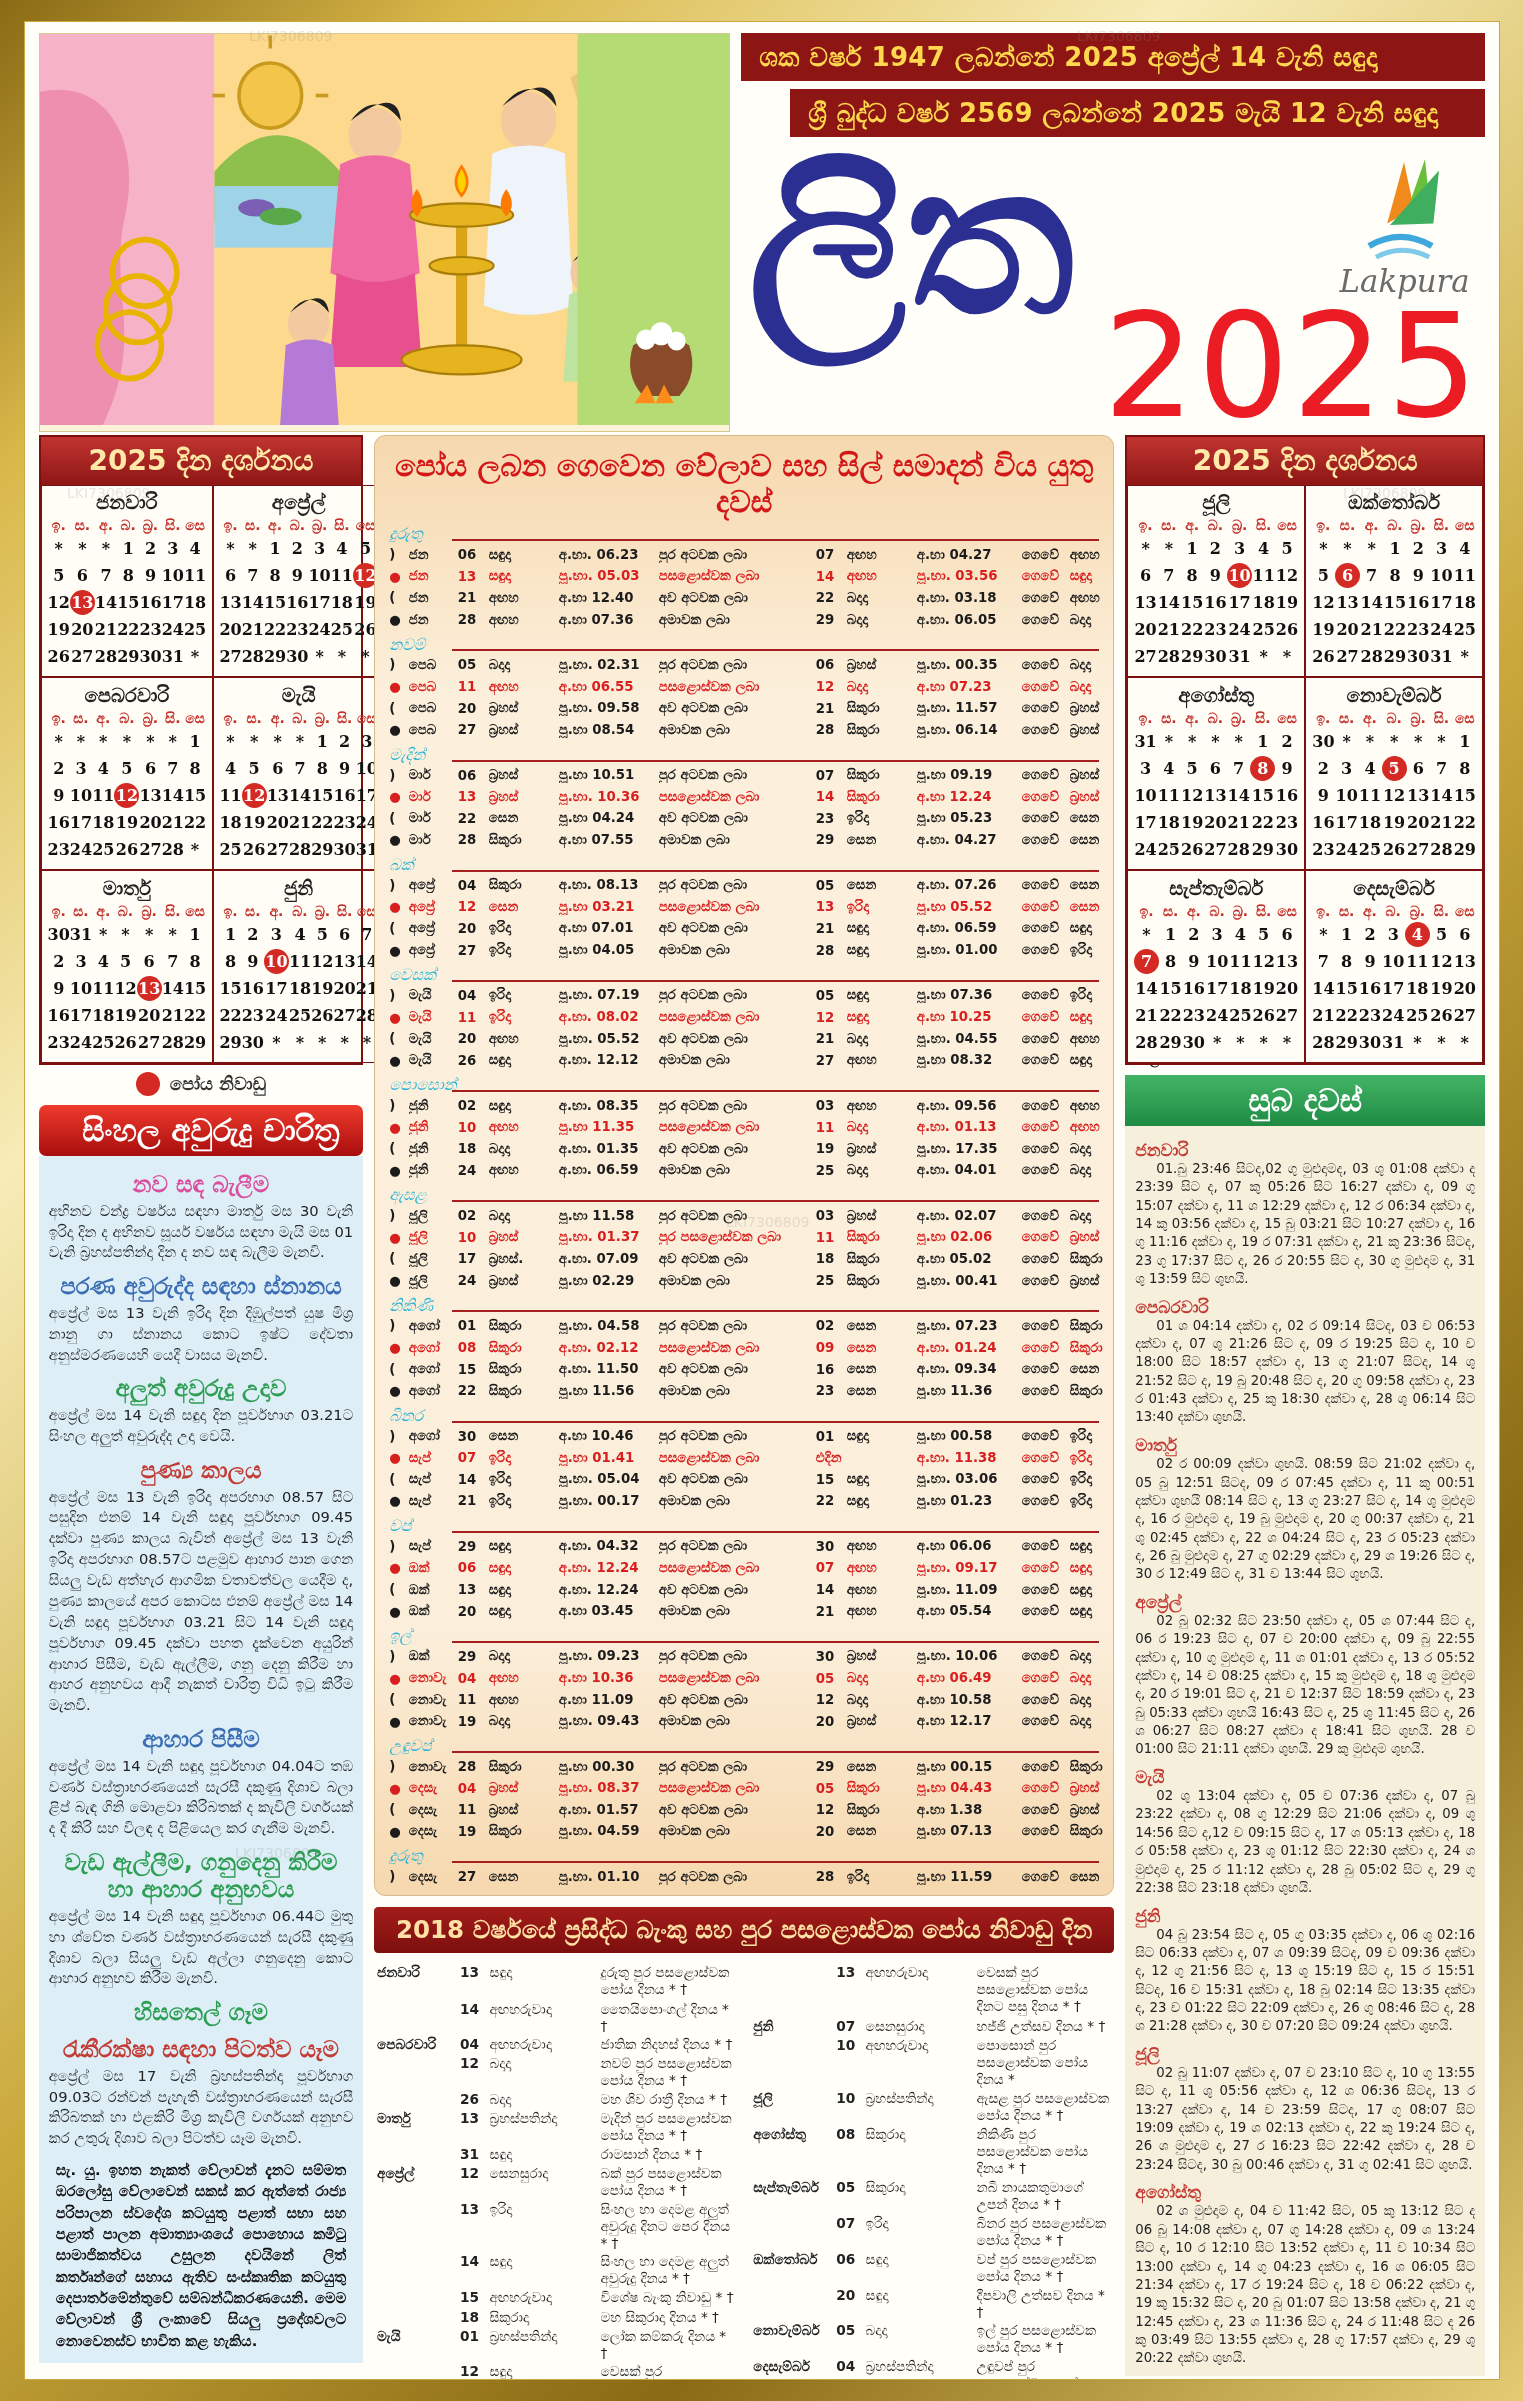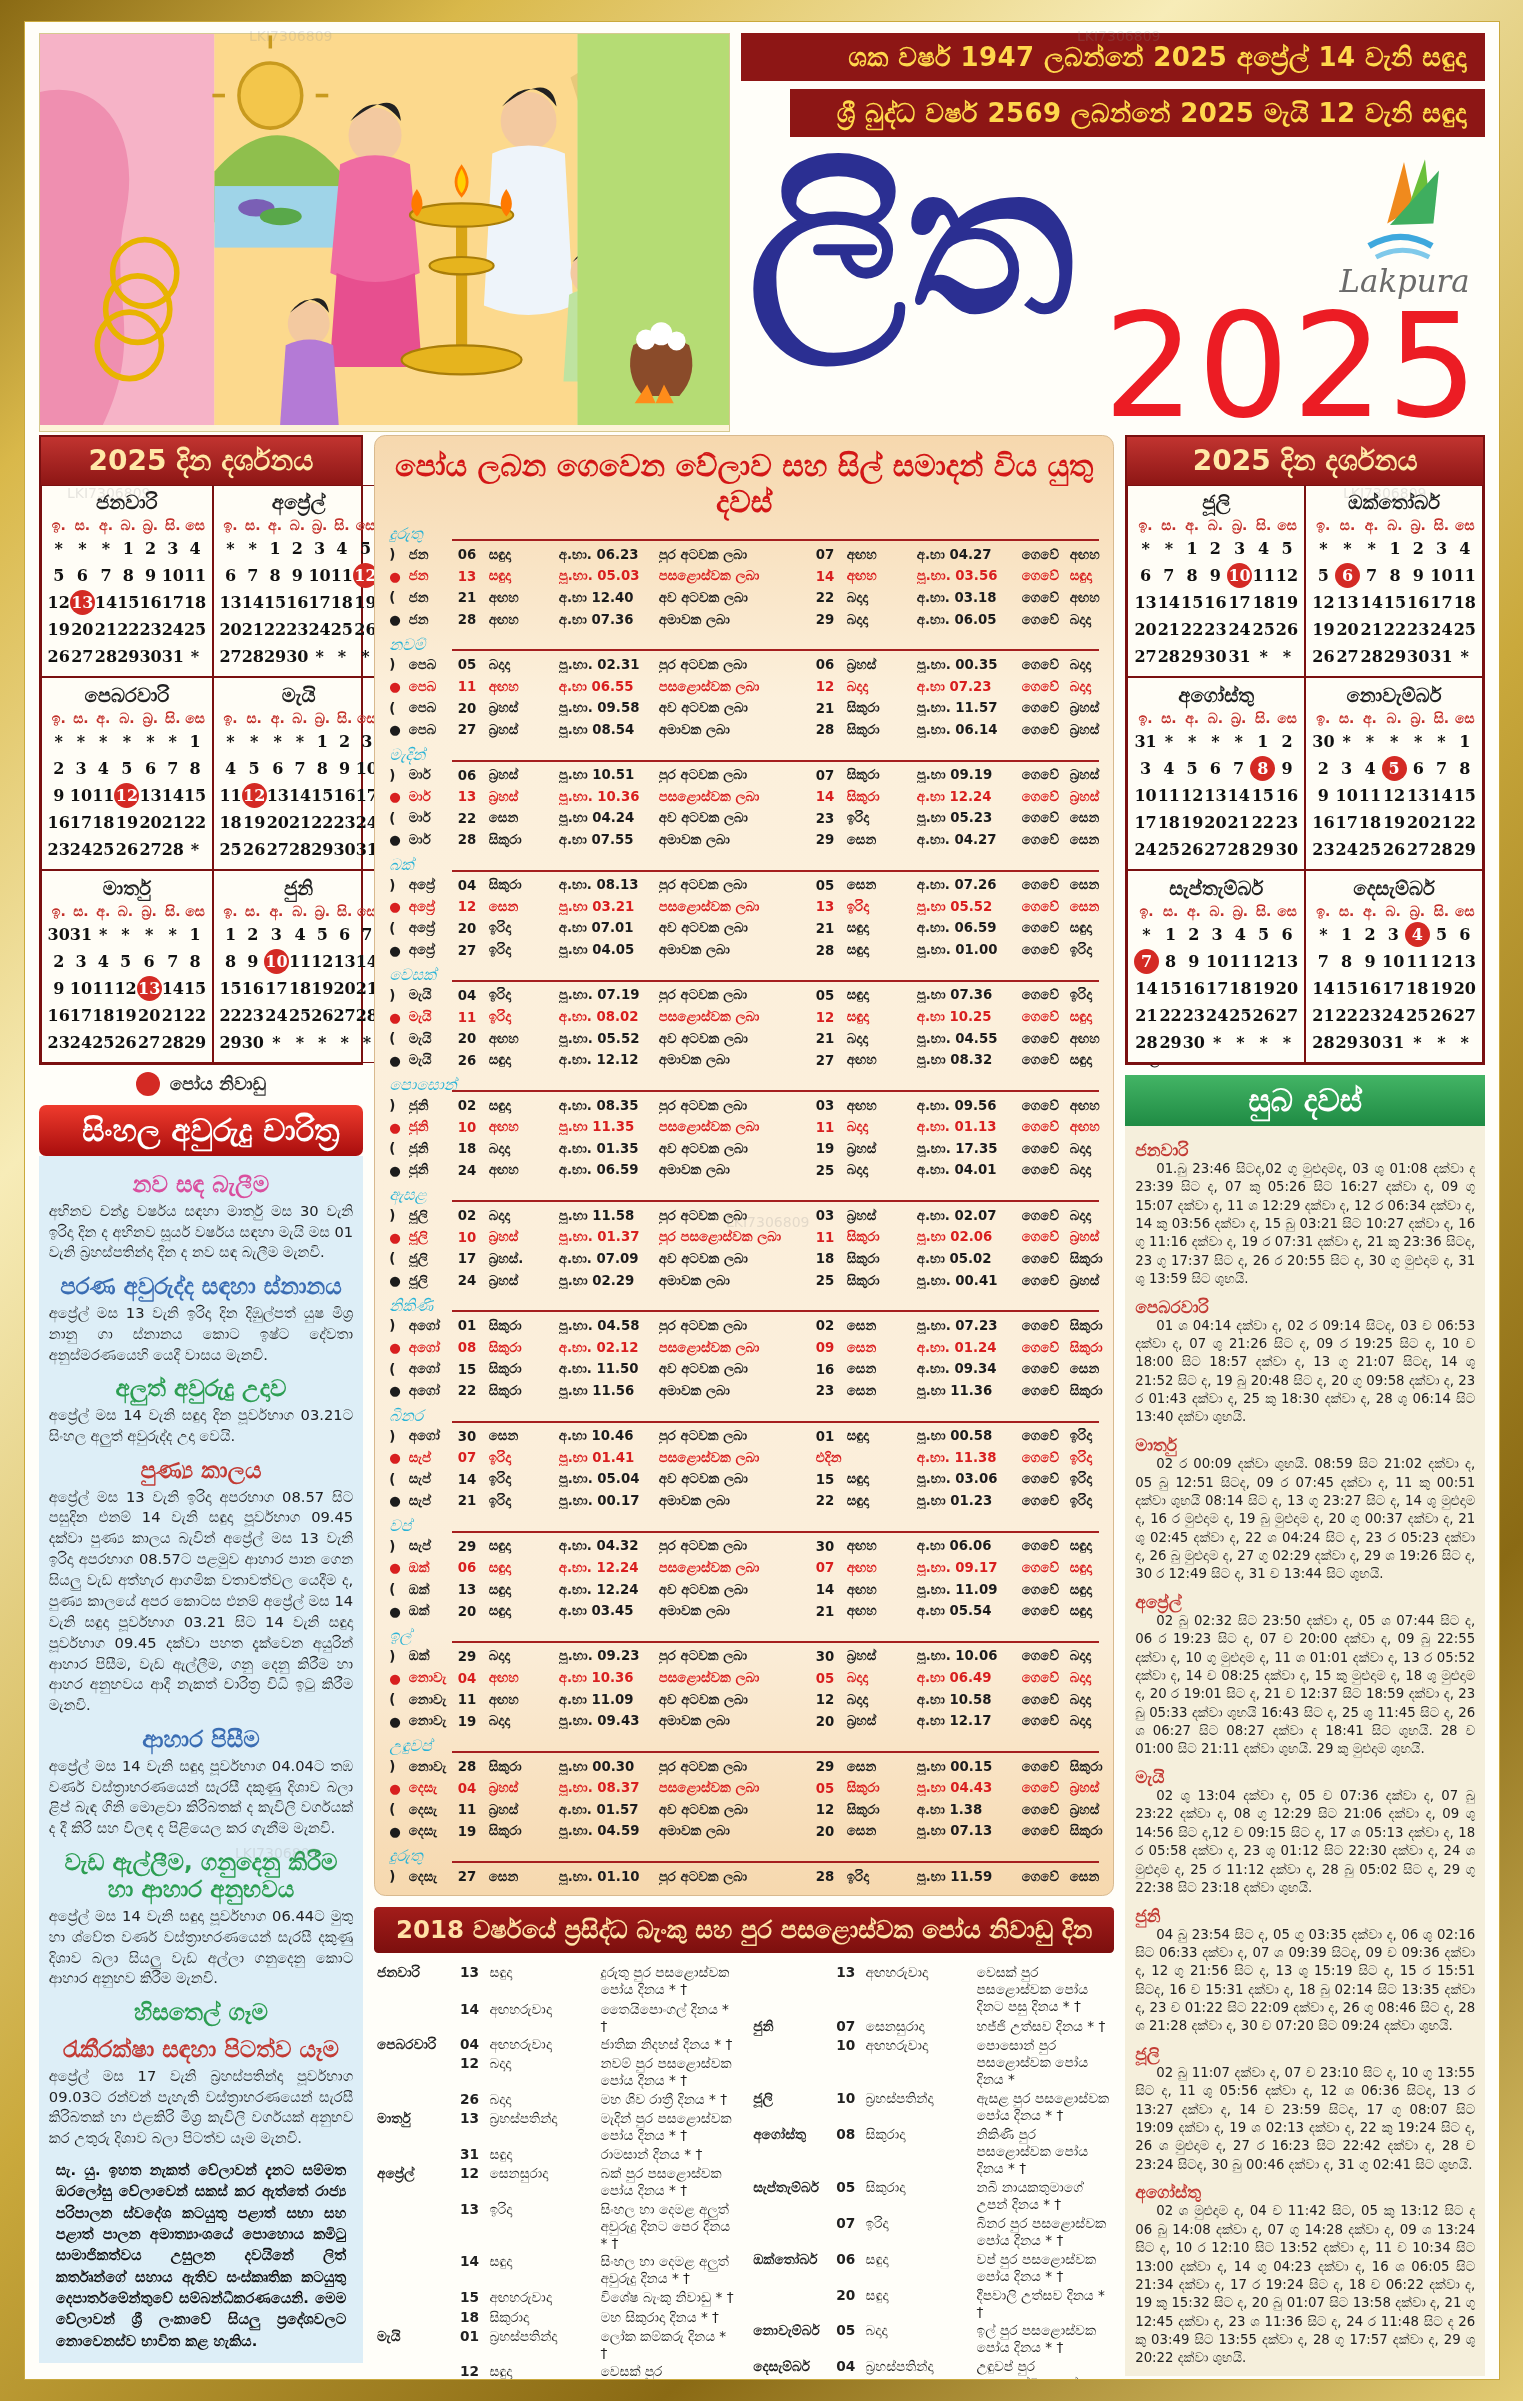--- a/index.html
+++ b/index.html
@@ -9,21 +9,21 @@
   .page { background:#fffef9; width:100%; height:100%; padding:11.2px 14px; position:relative; overflow:hidden;
     border:1.4px solid #caa93c; }
   .wm { position:absolute; color:rgba(140,140,140,.22); font-size:14px; z-index:5; pointer-events:none; }
 
   
   .header { display:grid; grid-template-columns:691px 1fr; gap:11.2px; height:393px; }
   .art { overflow:hidden; border:0.7px solid #d6c98f; background:#fdf3d8; }
   .head-right { display:flex; flex-direction:column; }
   .banners { display:flex; flex-direction:column; align-items:stretch; gap:8.4px; }
   .banner { background:#8d1615; color:#ffd84d; font-weight:bold; font-size:26px; padding:8.4px 18px;
-    text-align:right; letter-spacing:0.4px; }
+    text-align:left; letter-spacing:0.4px; }
   .banner.second { margin-left:49px; }
   .title-row { display:flex; flex:1; padding:4.2px 4.2px 0 7px; }
   .title-blue { font-size:207px; line-height:.95; color:#2b2f92; font-weight:bold; font-family:"DejaVu Serif", serif; }
   .right-stack { margin-left:auto; display:flex; flex-direction:column; align-items:flex-end; justify-content:space-between; }
   .year-red { font-size:144px; font-weight:400; color:#ec1c24; line-height:.9; letter-spacing:2.8px; }
   .logo { width:161px; height:161px; }
   .logo-word { font-family:"DejaVu Serif", serif; font-style:italic; fill:#6b6b6b; font-size:44px; }
 
   
   .main { display:grid; grid-template-columns:324px 740px 1fr; gap:11.2px; margin-top:8.4px; }

